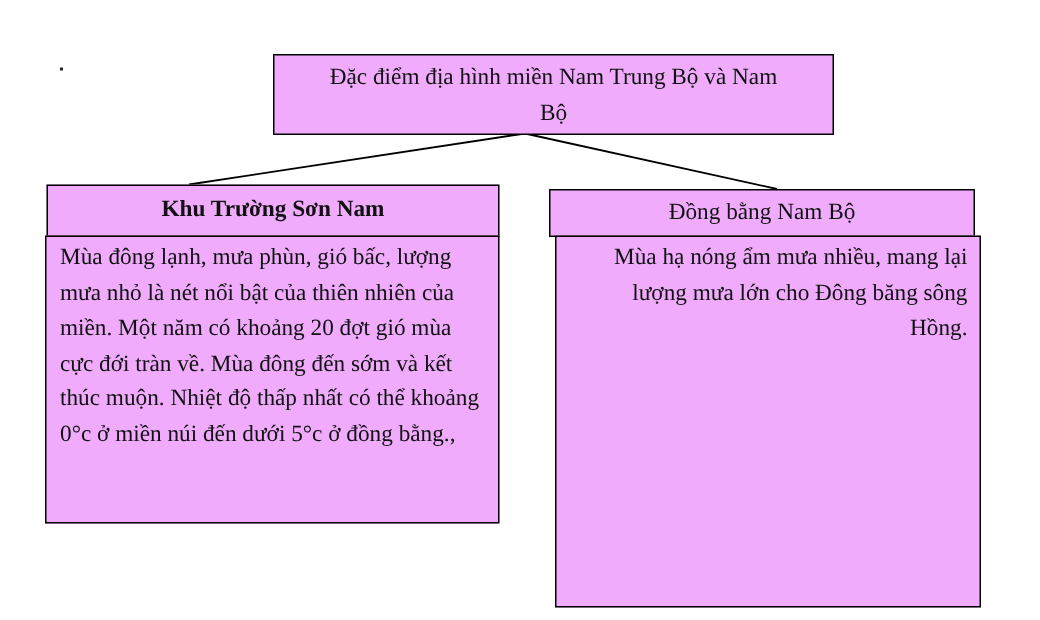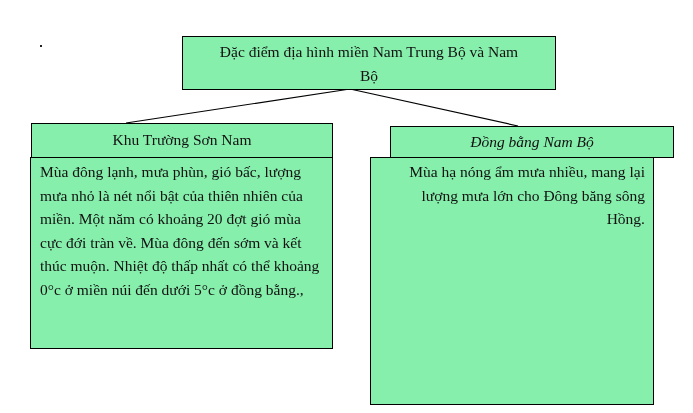--- a/index.html
+++ b/index.html
@@ -1,24 +1,24 @@
 <!DOCTYPE html>
 <html><head>
 <meta charset="utf-8">
 <style>
   html, body { margin:0; padding:0; background:#ffffff; }
   body { width:693px; height:413px; position:relative; overflow:hidden;
          font-family:"Liberation Serif", "DejaVu Serif", serif; color:#111; }
-  .box { position:absolute; border:1px solid #000; background:#86efac; box-sizing:border-box; }
+  .box { position:absolute; border:1px solid #000; background:#f0abfc; box-sizing:border-box; }
   .title-box { left:182px; top:36px; width:374px; height:54px;
                font-size:15.5px; line-height:24px; text-align:center; padding:3px 10px 0 10px; }
   .hdr { font-size:15.5px; text-align:center; line-height:32px; }
-  .left-hdr { left:31px; top:123px; width:302px; height:35px; }
+  .left-hdr { left:31px; top:123px; width:302px; height:35px;font-weight:bold; }
   .left-body { left:30px; top:157px; width:303px; height:192px; }
-  .right-hdr { left:390px; top:126px; width:284px; height:32px; line-height:29px;font-style:italic; }
+  .right-hdr { left:366px; top:126px; width:284px; height:32px; line-height:29px; }
   .right-body { left:370px; top:157px; width:284px; height:248px;text-align:right; }
   .body-text { font-size:15.5px; line-height:23.5px; padding:2px 8px 0 9px; }
   .dot { position:absolute; left:40px; top:45px; width:2px; height:2px; background:#222; }
   svg.connectors { position:absolute; left:0; top:0; }
 </style>
 </head>
 <body>
 
 <div class="dot"></div>
 

